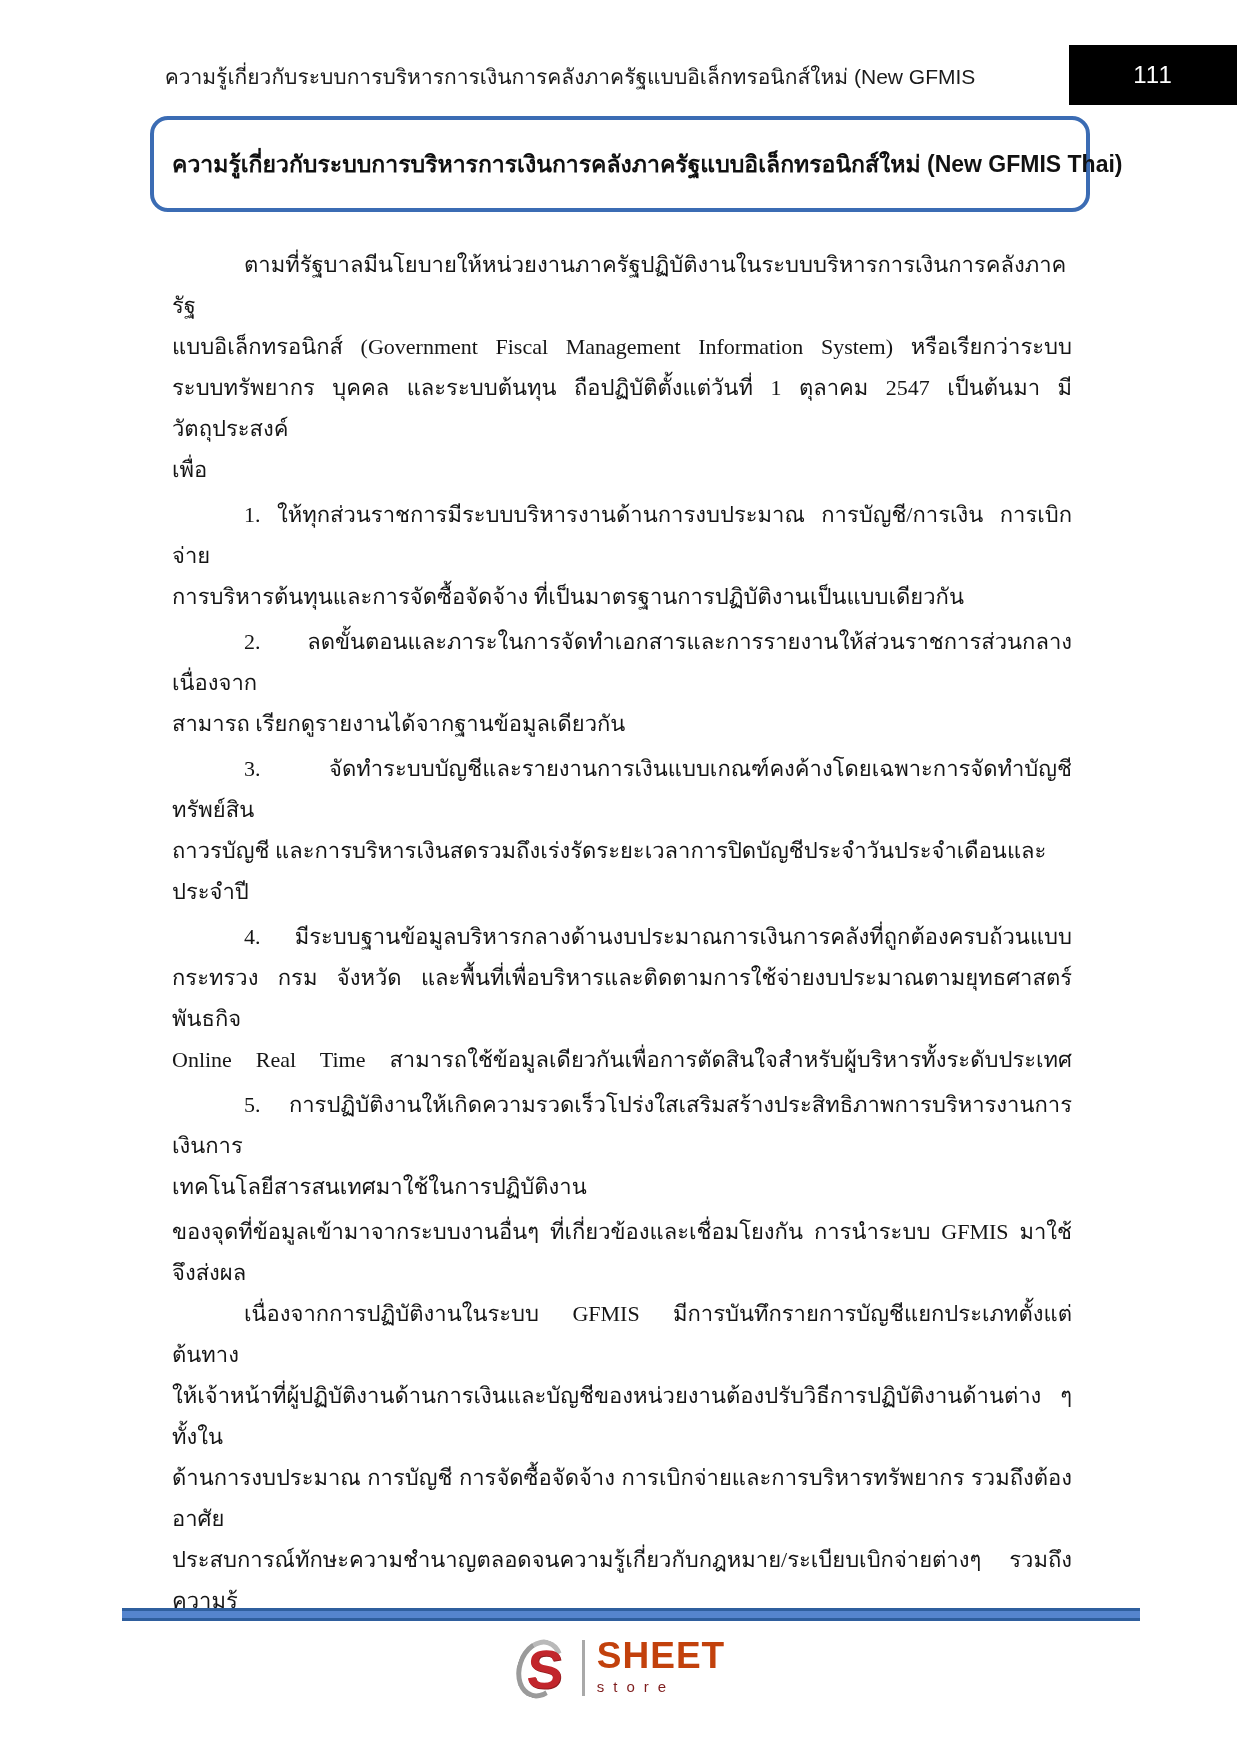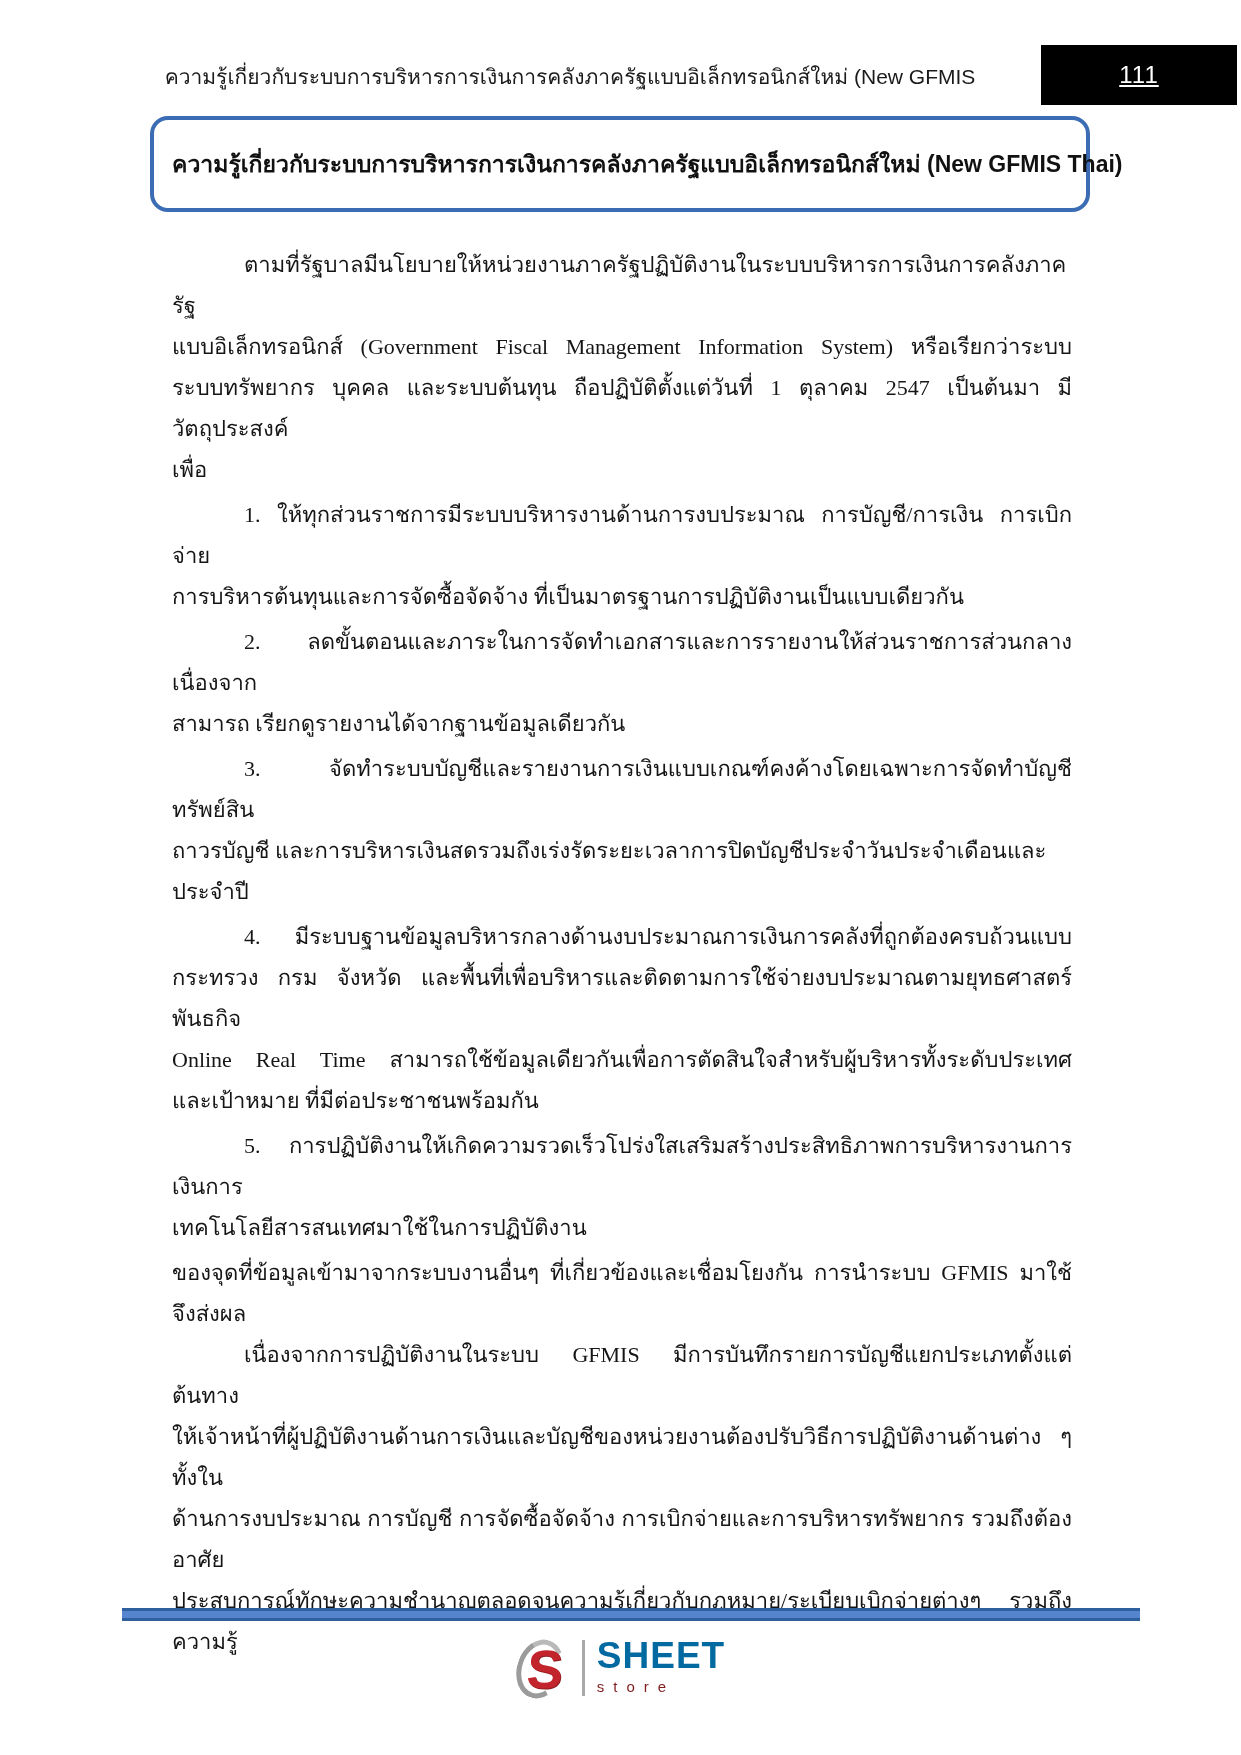--- a/index.html
+++ b/index.html
@@ -8,23 +8,23 @@
     font-family:"Liberation Sans","DejaVu Sans",sans-serif;color:#111;
     overflow:hidden;
   }
   
   .running-header{
     position:absolute;top:45px;left:130px;width:880px;height:62px;
     display:flex;align-items:center;justify-content:center;
     font-size:21px;color:#1a1a1a;white-space:nowrap;
   }
   .page-badge{
-    position:absolute;top:45px;right:4px;width:196px;height:60px;
+    position:absolute;top:45px;right:4px;width:168px;height:60px;
     background:#000;color:#fff;display:flex;align-items:center;justify-content:center;
-    font-size:24px;letter-spacing:1px;text-decoration:underline;
+    font-size:24px;letter-spacing:1px;
   }
   
   .title-box{
     position:absolute;top:116px;left:150px;width:940px;height:96px;
     border:4px solid #3b6cb4;border-radius:18px;background:#fff;
     display:flex;align-items:center;box-sizing:border-box;
     padding-left:18px;padding-right:12px;
     font-size:23px;font-weight:bold;color:#111;white-space:nowrap;
   }
   
@@ -56,21 +56,21 @@
     transform:rotate(18deg);box-sizing:border-box;
   }
   .logo-s{
     position:absolute;left:11px;top:1px;font-size:54px;line-height:64px;
     font-weight:bold;color:#c2262c;transform:skewX(-4deg);
     text-shadow:1px 1px 0 #8e1d20;
   }
   .logo-divider{width:3px;height:56px;background:#a9a9a9;margin:4px 12px 0 10px;}
   .logo-textcol{display:flex;flex-direction:column;}
   .brand-main{
-    font-size:37px;font-weight:bold;color:#0369a1;letter-spacing:1px;line-height:40px;
+    font-size:37px;font-weight:bold;color:#c2410c;letter-spacing:1px;line-height:40px;
   }
   .brand-sub{
     font-size:15px;color:#7f1d1d;letter-spacing:9px;margin-top:2px;
   }
 </style>
 </head>
 <body>
 
 <div class="running-header">ความรู้เกี่ยวกับระบบการบริหารการเงินการคลังภาครัฐแบบอิเล็กทรอนิกส์ใหม่ (New GFMIS</div>
 <div class="page-badge">111</div>
@@ -96,21 +96,20 @@
         <div class="line">สามารถ เรียกดูรายงานได้จากฐานข้อมูลเดียวกัน</div>
       </div>
       <div class="para">
         <div class="line first fill">3. จัดทำระบบบัญชีและรายงานการเงินแบบเกณฑ์คงค้างโดยเฉพาะการจัดทำบัญชีทรัพย์สิน</div>
         <div class="line">ถาวรบัญชี และการบริหารเงินสดรวมถึงเร่งรัดระยะเวลาการปิดบัญชีประจำวันประจำเดือนและประจำปี</div>
       </div>
       <div class="para">
         <div class="line first fill">4. มีระบบฐานข้อมูลบริหารกลางด้านงบประมาณการเงินการคลังที่ถูกต้องครบถ้วนแบบ</div>
         <div class="line fill">กระทรวง กรม จังหวัด และพื้นที่เพื่อบริหารและติดตามการใช้จ่ายงบประมาณตามยุทธศาสตร์พันธกิจ</div>
         <div class="line fill">Online Real Time สามารถใช้ข้อมูลเดียวกันเพื่อการตัดสินใจสำหรับผู้บริหารทั้งระดับประเทศ</div>
-        <div class="line">และเป้าหมาย ที่มีต่อประชาชนพร้อมกัน</div>
       </div>
       <div class="para">
         <div class="line first fill">5. การปฏิบัติงานให้เกิดความรวดเร็วโปร่งใสเสริมสร้างประสิทธิภาพการบริหารงานการเงินการ</div>
         <div class="line">เทคโนโลยีสารสนเทศมาใช้ในการปฏิบัติงาน</div>
       </div>
       <div class="para">
         <div class="line fill">ของจุดที่ข้อมูลเข้ามาจากระบบงานอื่นๆ ที่เกี่ยวข้องและเชื่อมโยงกัน การนำระบบ GFMIS มาใช้จึงส่งผล</div>
         <div class="line first fill">เนื่องจากการปฏิบัติงานในระบบ GFMIS มีการบันทึกรายการบัญชีแยกประเภทตั้งแต่ต้นทาง</div>
         <div class="line fill">ให้เจ้าหน้าที่ผู้ปฏิบัติงานด้านการเงินและบัญชีของหน่วยงานต้องปรับวิธีการปฏิบัติงานด้านต่าง ๆ ทั้งใน</div>
         <div class="line fill">ด้านการงบประมาณ การบัญชี การจัดซื้อจัดจ้าง การเบิกจ่ายและการบริหารทรัพยากร รวมถึงต้องอาศัย</div>

